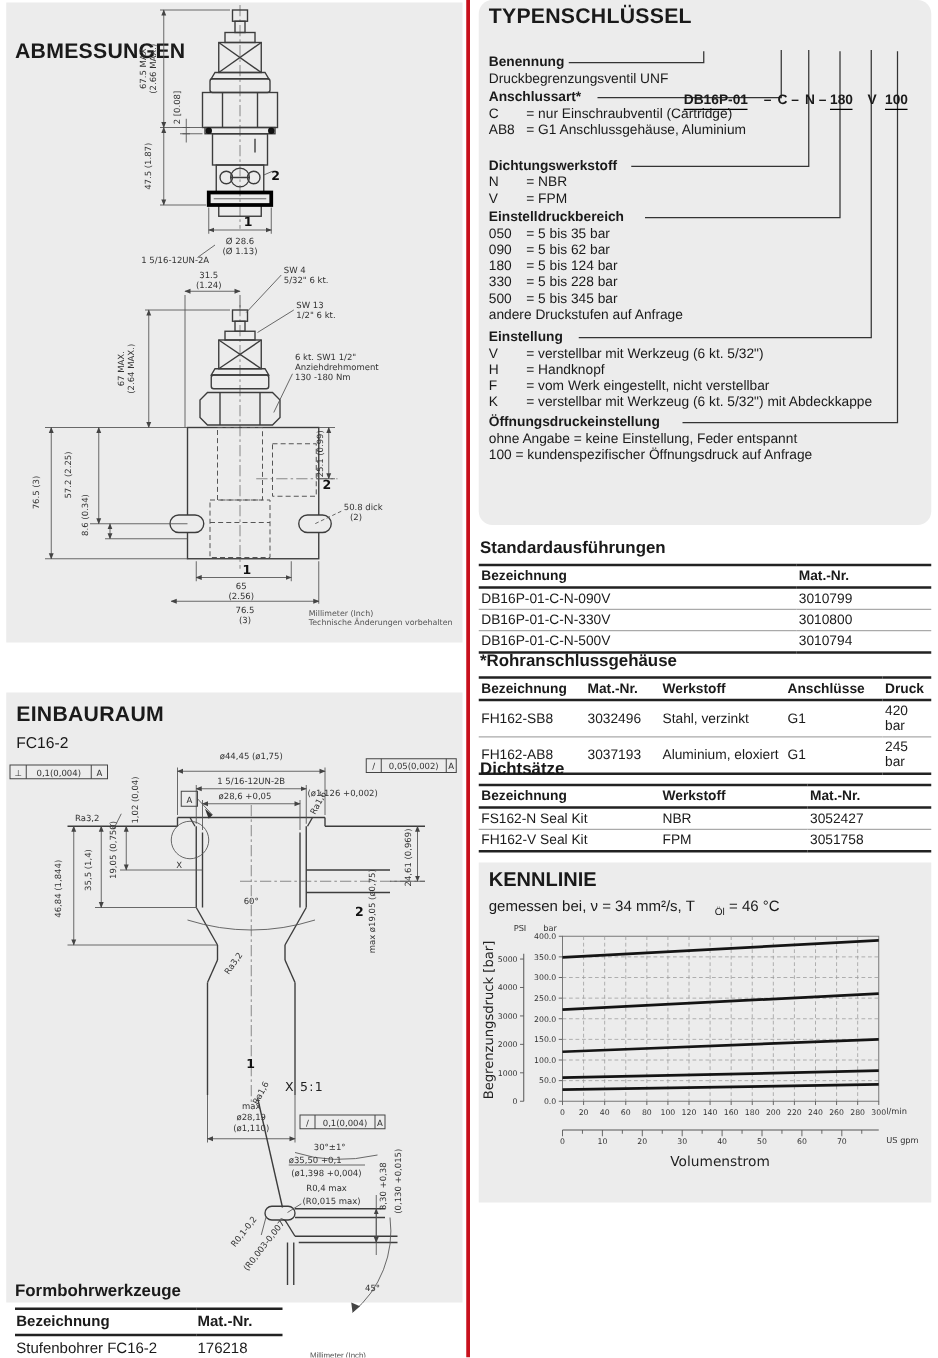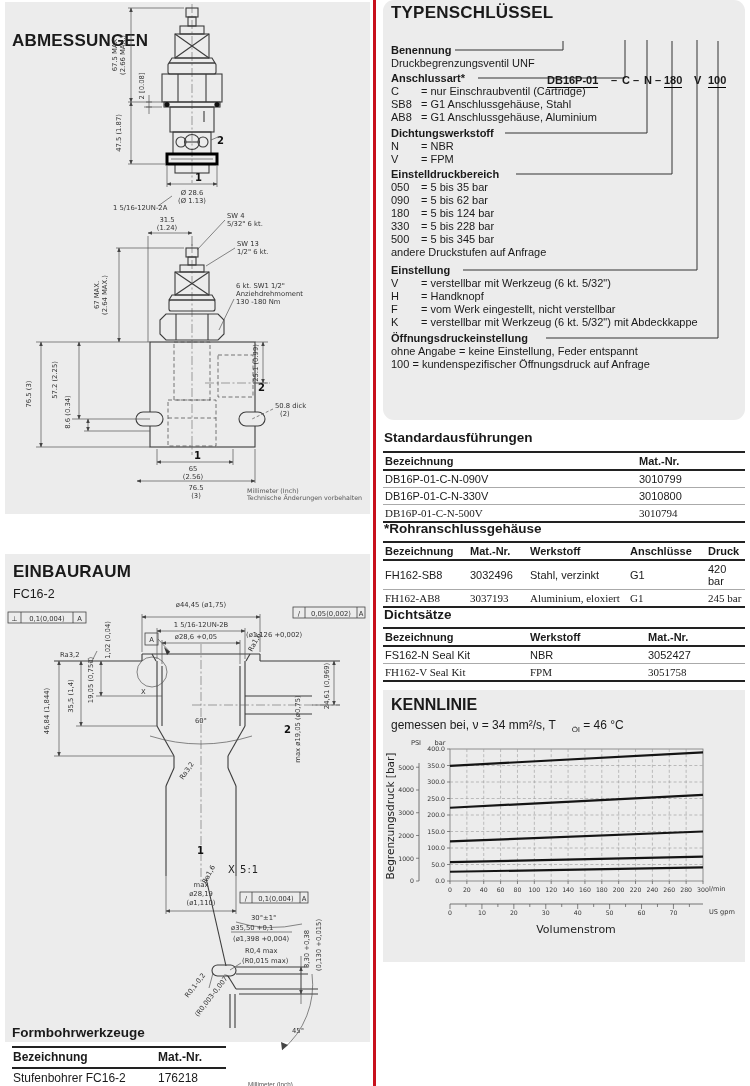--- a/index.html
+++ b/index.html
@@ -52,21 +52,21 @@
   .ts-line { display:flex; }
   .ts-line .c { width:30px; flex:none; }
   .ts-line .c:empty { width:0; }
   #ts-leaders { position:absolute; left:0; top:0; }
 
   .rtitle { position:absolute; left:1px; font-size:13.5px; font-weight:bold; }
   .rtable { position:absolute; left:0; width:362px; border-collapse:collapse; font-size:11px;
             border-top:2px solid #222; border-bottom:2px solid #222; }
   .rtable th { text-align:left; font-weight:bold; border-bottom:2px solid #222; padding:2px 0 2px 2px; height:16px; }
   .rtable td { border-bottom:1px solid #aaa; padding:2px 0 2px 2px; height:17px; }
-  .rtable tr:last-child td { border-bottom:none;font-family:Liberation Serif, serif; }
+  .rtable tr:last-child td { border-bottom:none; }
 
   #kl-box { left:0; top:690px; width:362px; height:272px; }
   .kl-title { position:absolute; left:8px; top:6px; font-size:16px; font-weight:bold; }
   .kl-sub { position:absolute; left:8px; top:28px; font-size:12px; }
   .kl-sub sub { font-size:8px;padding-left:16px; }
   #chart { position:absolute; left:0; top:46px; }
   #chart text.ct { font-size:6.2px; fill:#333; }
   #chart text.cu { font-size:6.6px; fill:#333; }
   #chart text.cx { font-size:11px; fill:#222; }
   #chart text.cy { font-size:10.5px; fill:#222; }
@@ -416,24 +416,20 @@
       <div class="ts-line">
           <span class="c"></span>
           <span>Druckbegrenzungsventil UNF</span>
         </div>
     </div>
     <div class="ts-sec" style="top:72px">
       <div class="lbl">Anschlussart*</div>
       <div class="ts-line">
           <span class="c">C</span>
           <span>= nur Einschraubventil (Cartridge)</span>
-        </div>
-      <div class="ts-line">
-          <span class="c">SB8</span>
-          <span>= G1 Anschlussgehäuse, Stahl</span>
         </div>
       <div class="ts-line">
           <span class="c">AB8</span>
           <span>= G1 Anschlussgehäuse, Aluminium</span>
         </div>
     </div>
     <div class="ts-sec" style="top:127px">
       <div class="lbl">Dichtungswerkstoff</div>
       <div class="ts-line">
           <span class="c">N</span>

